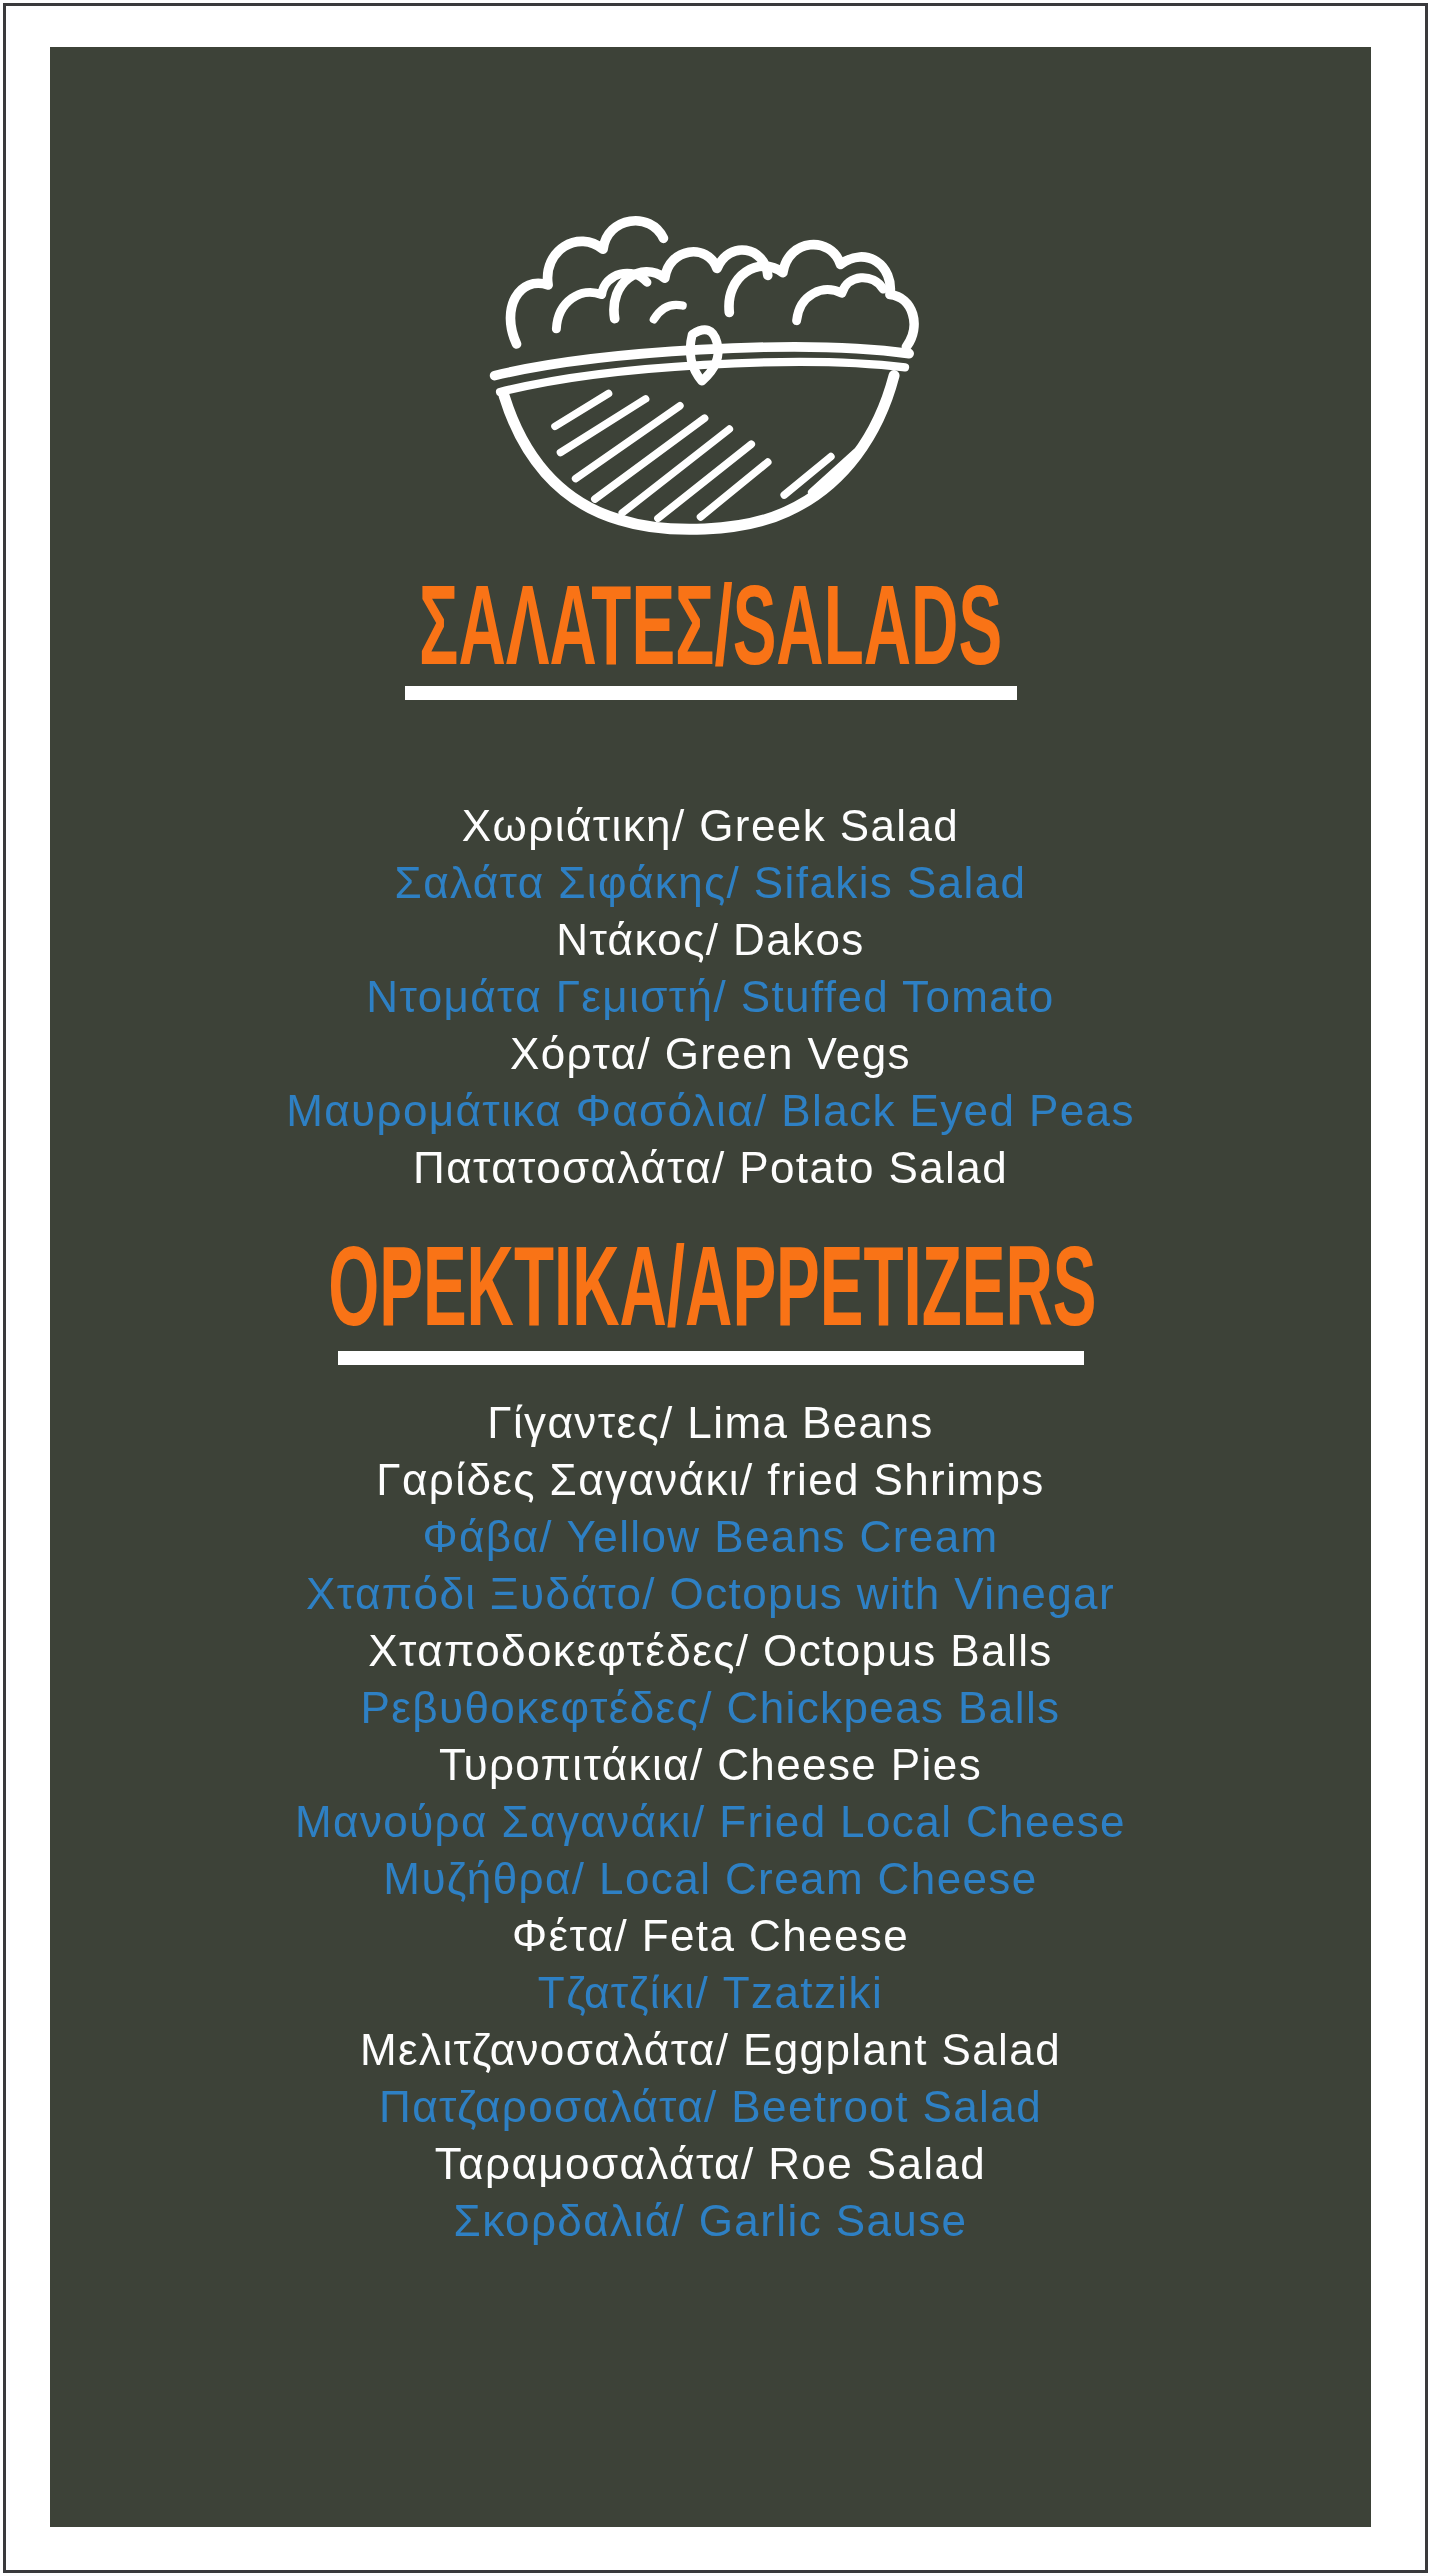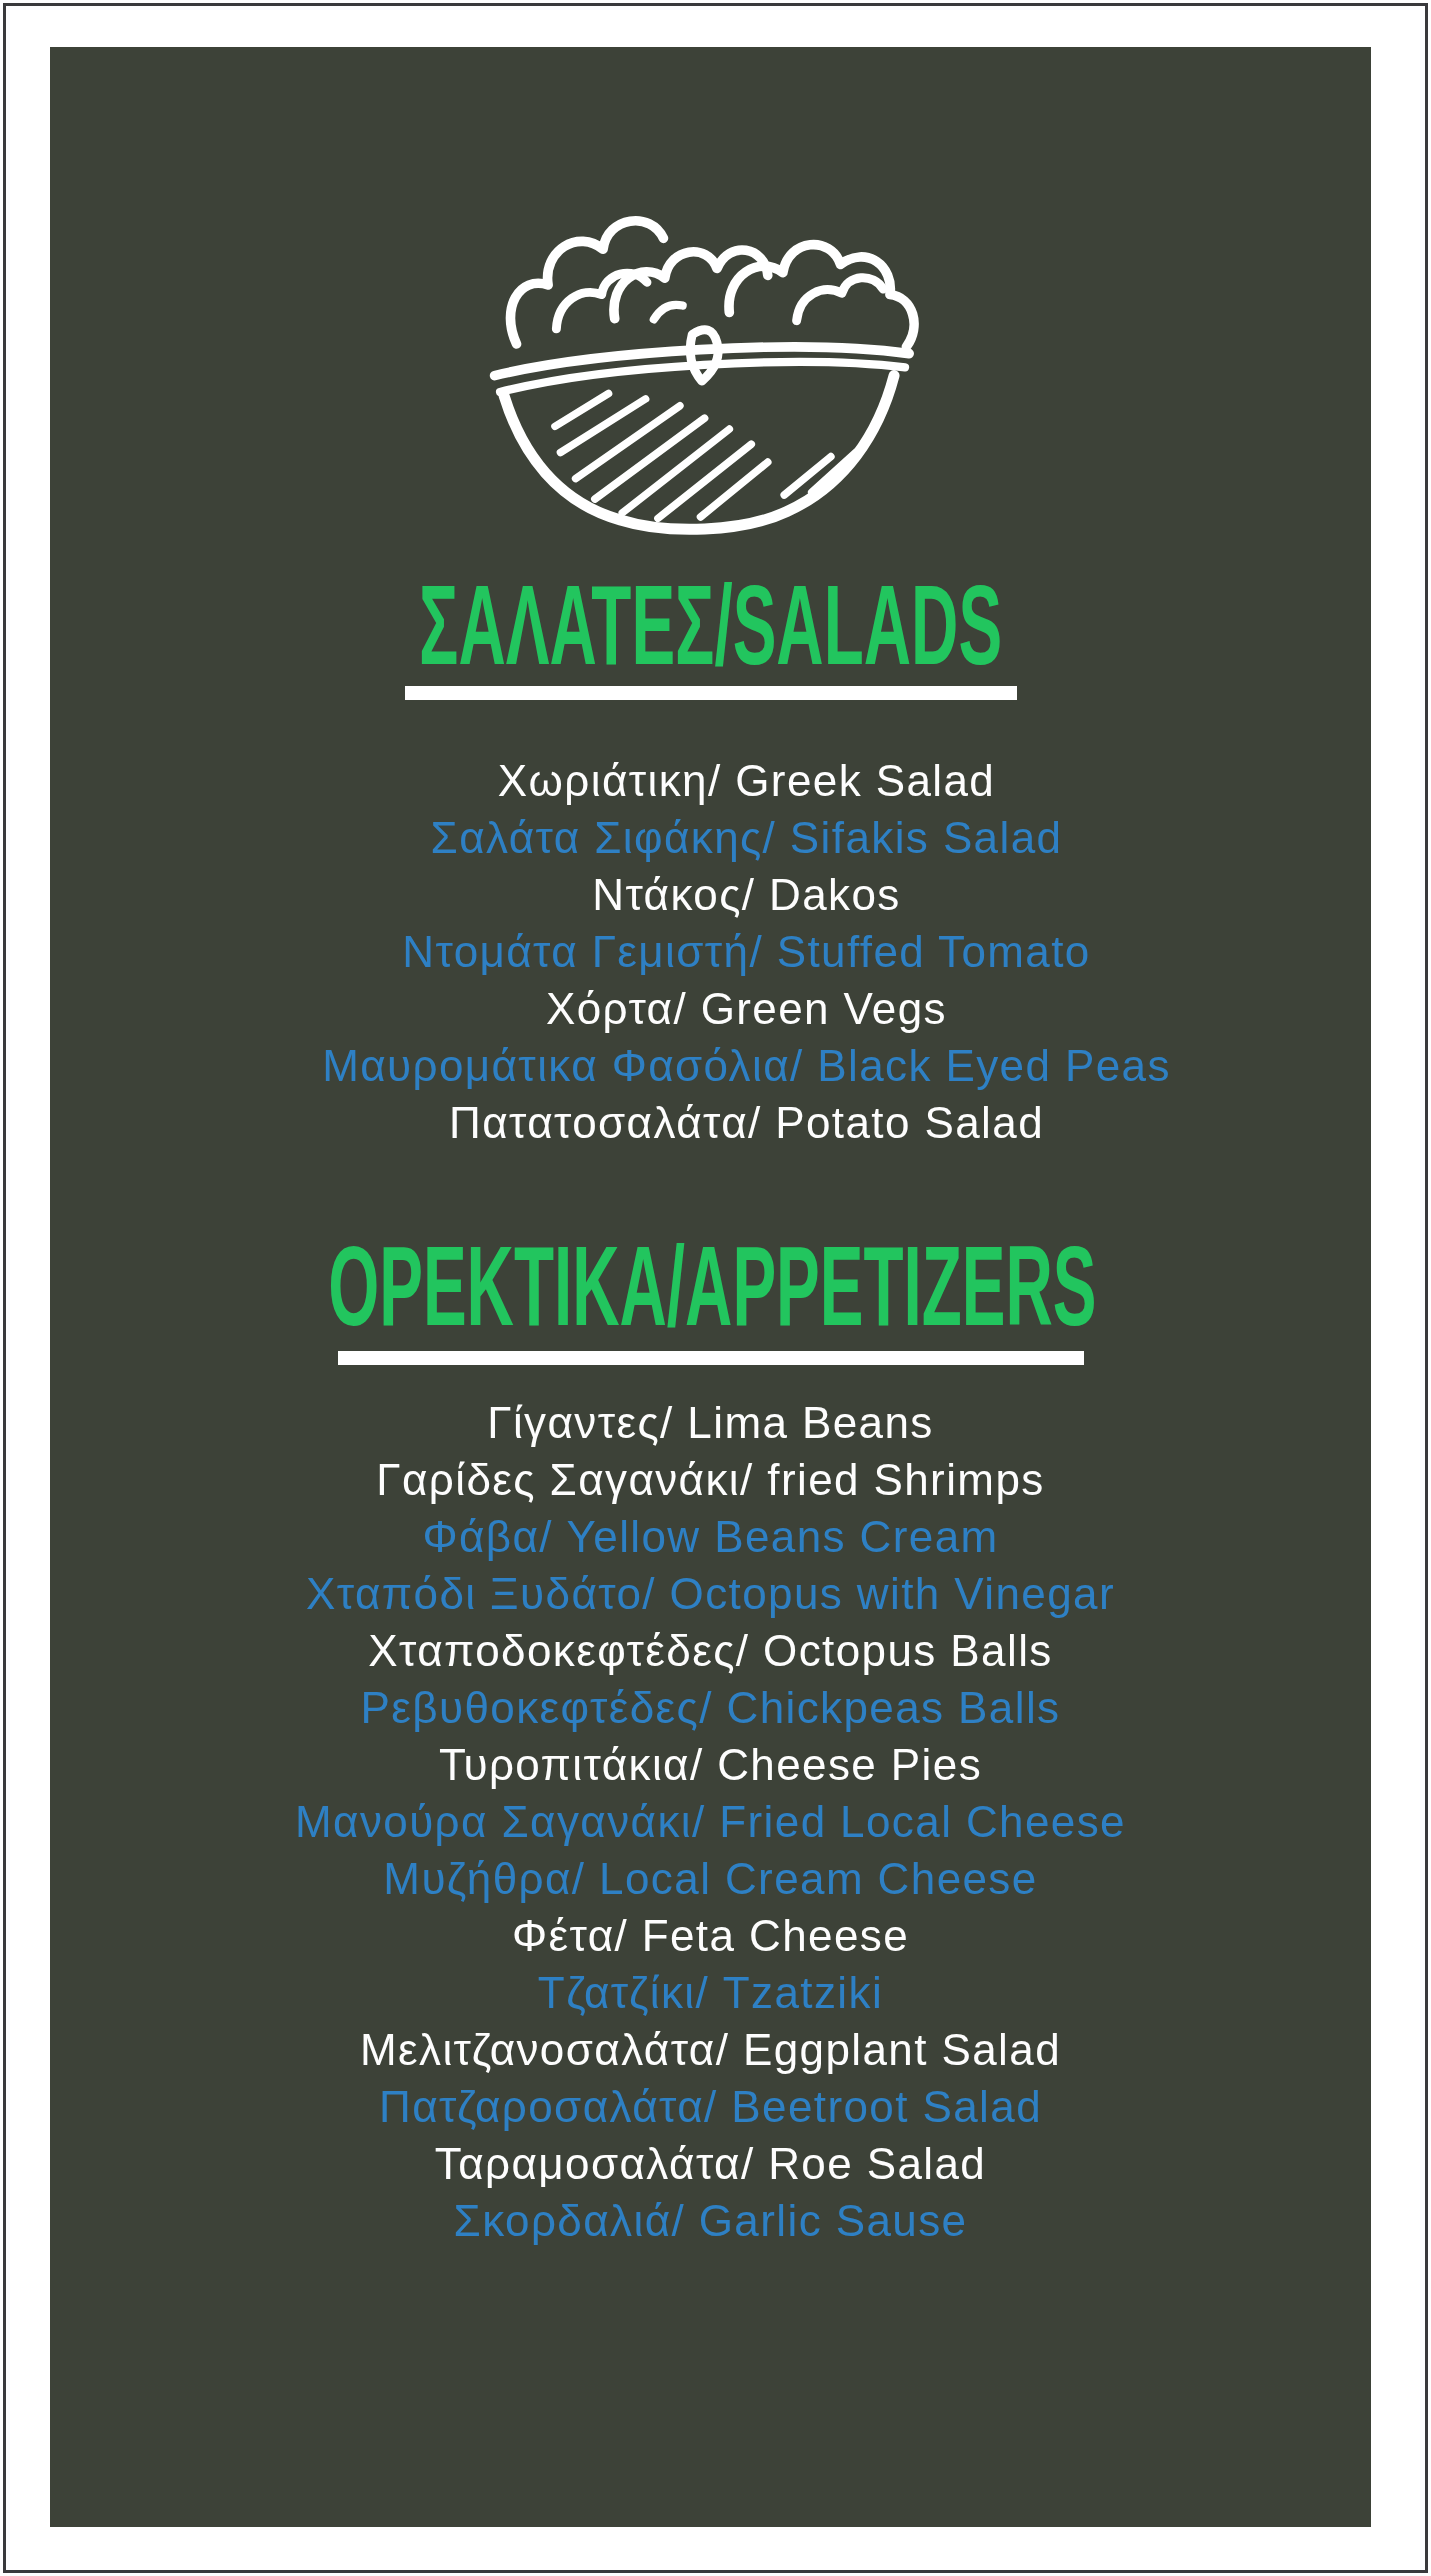--- a/index.html
+++ b/index.html
@@ -12,40 +12,40 @@
   }
   .card{
     position:absolute;left:50px;top:47px;width:1321px;height:2480px;
     background:var(--card,#3d4238);
   }
   .bowl{
     position:absolute;top:110px;left:50%;margin-left:-237px;width:453px;height:385px;
   }
   .section-title{
     position:absolute;left:0;width:100%;text-align:center;
-    color:#22c55e;font-weight:700;font-size:113px;line-height:113px;
+    color:#f97316;font-weight:700;font-size:113px;line-height:113px;
     white-space:nowrap;
   }
   .section-title .squeeze{
     display:inline-block;transform:scaleX(0.58);transform-origin:50% 50%;
     letter-spacing:0px;
   }
   .title-underline{
     position:absolute;left:50%;transform:translateX(-50%);
     height:14.4px;background:#ffffff;
   }
   .u1{top:639px;width:612px;}
   .u2{top:1304px;width:746px;}
   .t1{top:522px;}
   .t2{top:1183px;}
   .menu-list{
     position:absolute;left:0;width:100%;text-align:center;
     font-size:44px;line-height:57px;letter-spacing:1.4px;font-weight:400;
   }
-  .list-1{top:705px;padding-left:36px;}
+  .list-1{top:750px;}
   .list-2{top:1347px;}
   .menu-item{white-space:nowrap;}
   .menu-item.white{color:var(--white-item,#fdfdfd);}
   .menu-item.blue{color:var(--blue-item,#2e80c4);}
 </style>
 </head>
 <body style="--card: #3d4238; --white-item: #fdfdfd; --blue-item: #2e80c4;">
 
 <div class="outer-frame"></div>
 

